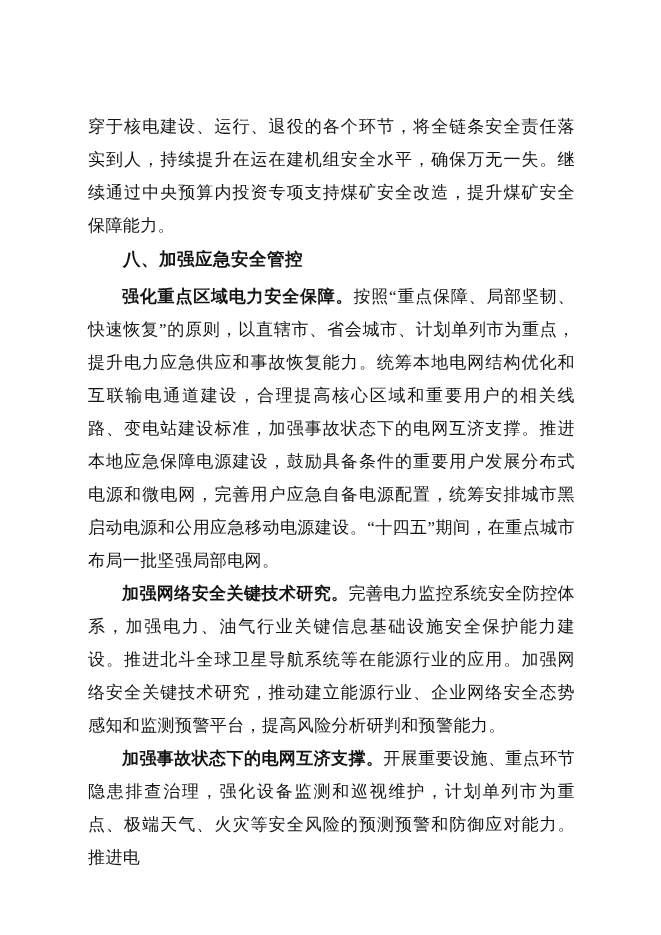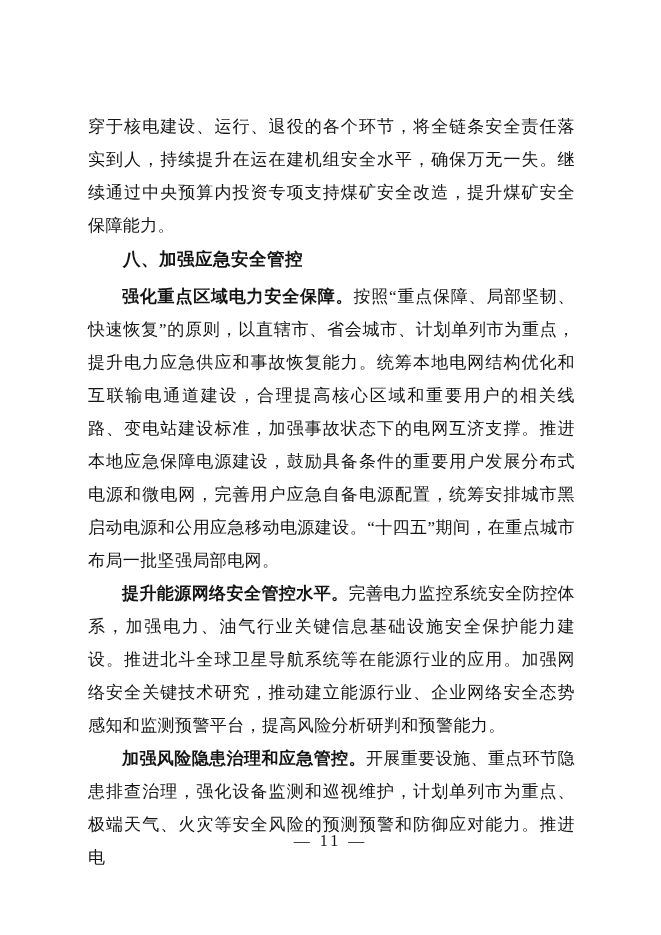--- a/index.html
+++ b/index.html
@@ -68,20 +68,19 @@
 
 <div class="page">
   <div class="content">
 
     <p class="para no-indent">穿于核电建设、运行、退役的各个环节，将全链条安全责任落实到人，持续提升在运在建机组安全水平，确保万无一失。继续通过中央预算内投资专项支持煤矿安全改造，提升煤矿安全保障能力。</p>
 
     <h2 class="heading">八、加强应急安全管控</h2>
 
     <p class="para"><span class="lead">强化重点区域电力安全保障。</span><span>按照“重点保障、局部坚韧、快速恢复”的原则，以直辖市、省会城市、计划单列市为重点，提升电力应急供应和事故恢复能力。统筹本地电网结构优化和互联输电通道建设，合理提高核心区域和重要用户的相关线路、变电站建设标准，加强事故状态下的电网互济支撑。推进本地应急保障电源建设，鼓励具备条件的重要用户发展分布式电源和微电网，完善用户应急自备电源配置，统筹安排城市黑启动电源和公用应急移动电源建设。“十四五”期间，在重点城市布局一批坚强局部电网。</span></p>
 
-    <p class="para"><span class="lead">提升能源网络安全管控水平。</span><span>完善电力监控系统安全防控体系，加强电力、油气行业关键信息基础设施安全保护能力建设。推进北斗全球卫星导航系统等在能源行业的应用。加强网络安全关键技术研究，推动建立能源行业、企业网络安全态势感知和监测预警平台，提高风险分析研判和预警能力。</span></p>
+    <p class="para"><span class="lead">加强网络安全关键技术研究。</span><span>完善电力监控系统安全防控体系，加强电力、油气行业关键信息基础设施安全保护能力建设。推进北斗全球卫星导航系统等在能源行业的应用。加强网络安全关键技术研究，推动建立能源行业、企业网络安全态势感知和监测预警平台，提高风险分析研判和预警能力。</span></p>
 
-    <p class="para"><span class="lead">加强风险隐患治理和应急管控。</span><span>开展重要设施、重点环节隐患排查治理，强化设备监测和巡视维护，计划单列市为重点、极端天气、火灾等安全风险的预测预警和防御应对能力。推进电</span></p>
+    <p class="para"><span class="lead">加强事故状态下的电网互济支撑。</span><span>开展重要设施、重点环节隐患排查治理，强化设备监测和巡视维护，计划单列市为重点、极端天气、火灾等安全风险的预测预警和防御应对能力。推进电</span></p>
 
   </div>
 
-  <div class="page-number">— 11 —</div>
 </div>
 
 </body></html>

